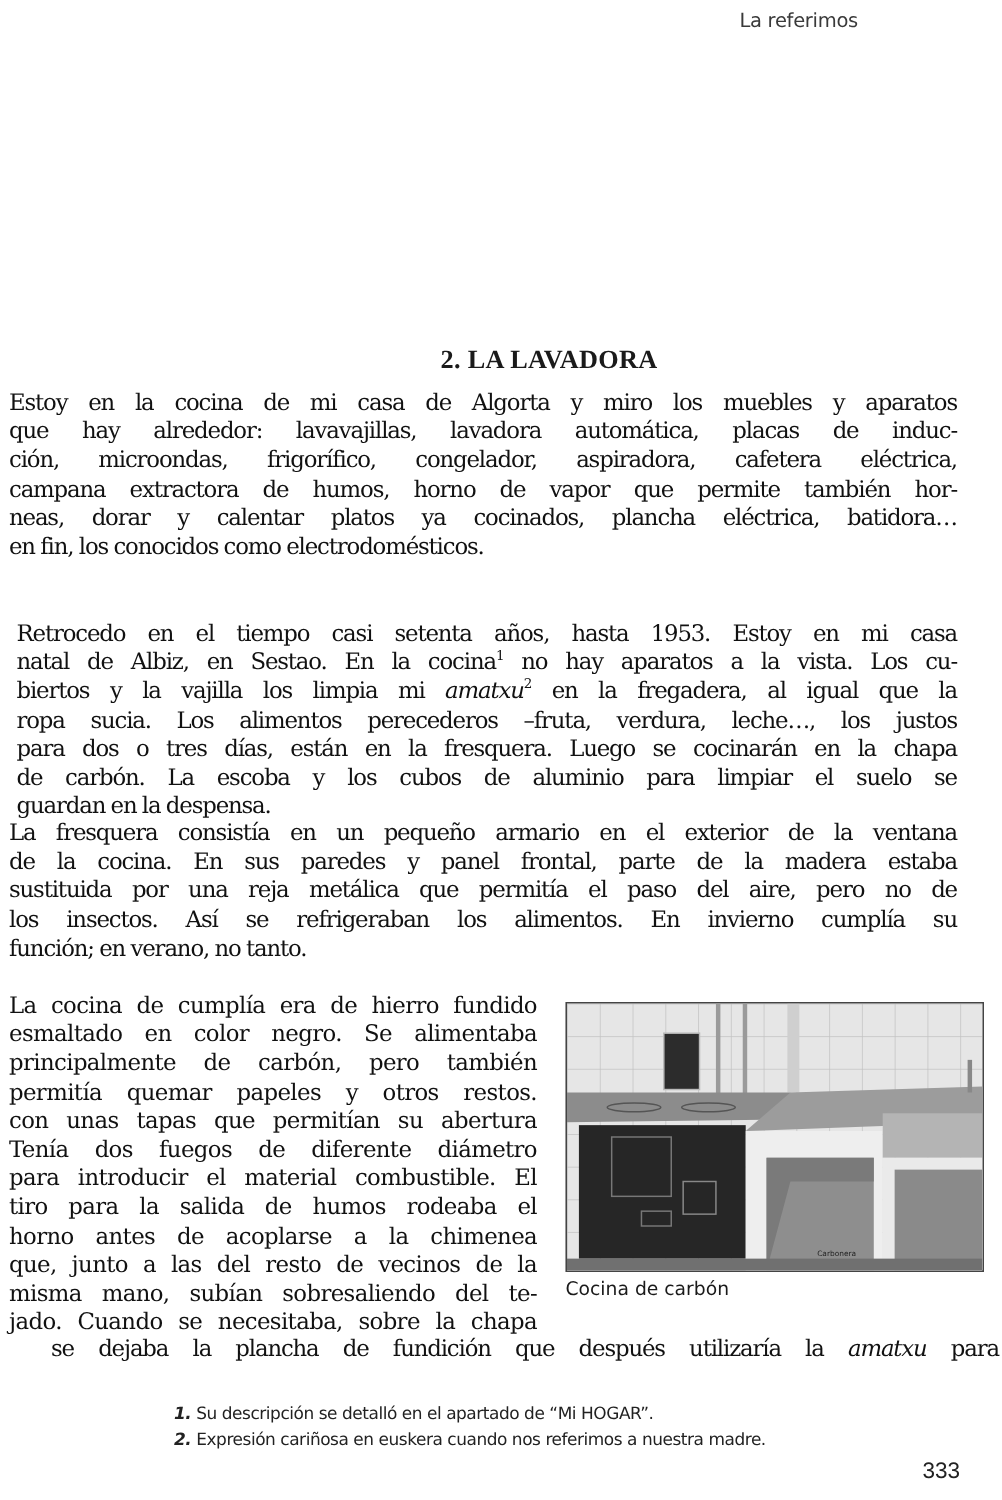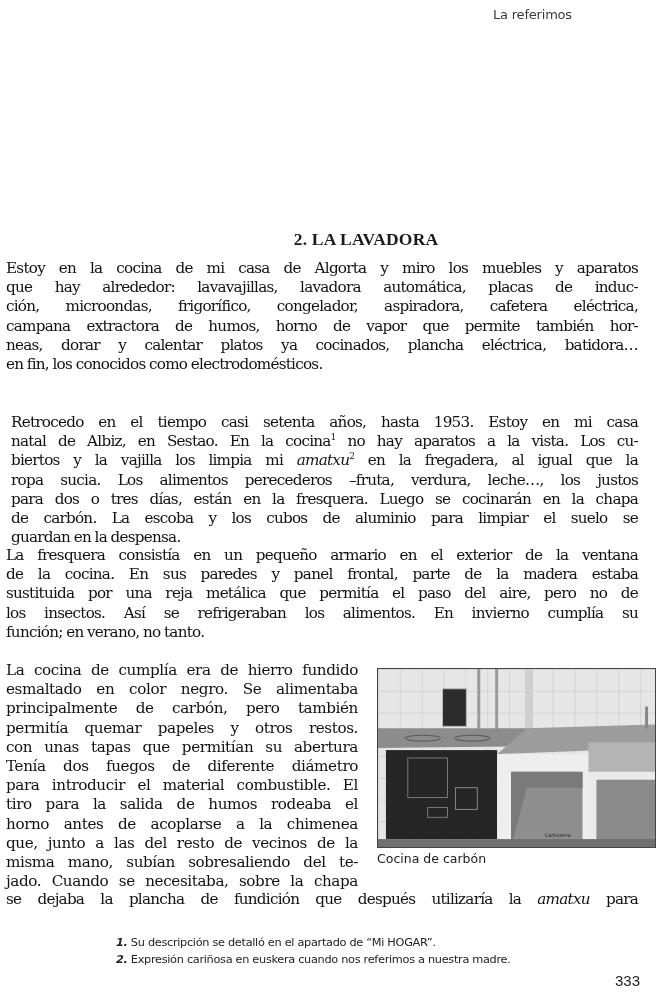--- a/index.html
+++ b/index.html
@@ -20,21 +20,21 @@
     font-family: "DejaVu Serif", serif; font-size: 15.2px; line-height: 19.2px;
     text-align: justify; color: #111;
     letter-spacing: -0.75px; word-spacing: -0.5px;
   }
   .p1 { top: 259px; }
   .p2 { top: 413px; text-indent: 5px; }
   .p3 { top: 546px; }
   .p4 {
     top: 661px; width: 352px; letter-spacing: -0.4px; word-spacing: 0px;
   }
-  .p5 { top: 890px; }
+  .p5 { top: 890px; margin-left: 28px; }
   .body-text .line { display: block; text-align-last: justify; }
   .body-text .line.last { text-align-last: left; }
   .fn-mark { font-size: 9px; vertical-align: super; line-height: 0; }
   .ital { font-style: italic; }
   .figure {
     position: absolute; left: 377px; top: 668px; width: 279px; height: 180px;
     border: 1.5px solid #444; box-sizing: border-box; overflow: hidden;
     background: #d9d9d9;
   }
   .figure svg { display: block; width: 100%; height: 100%; }

